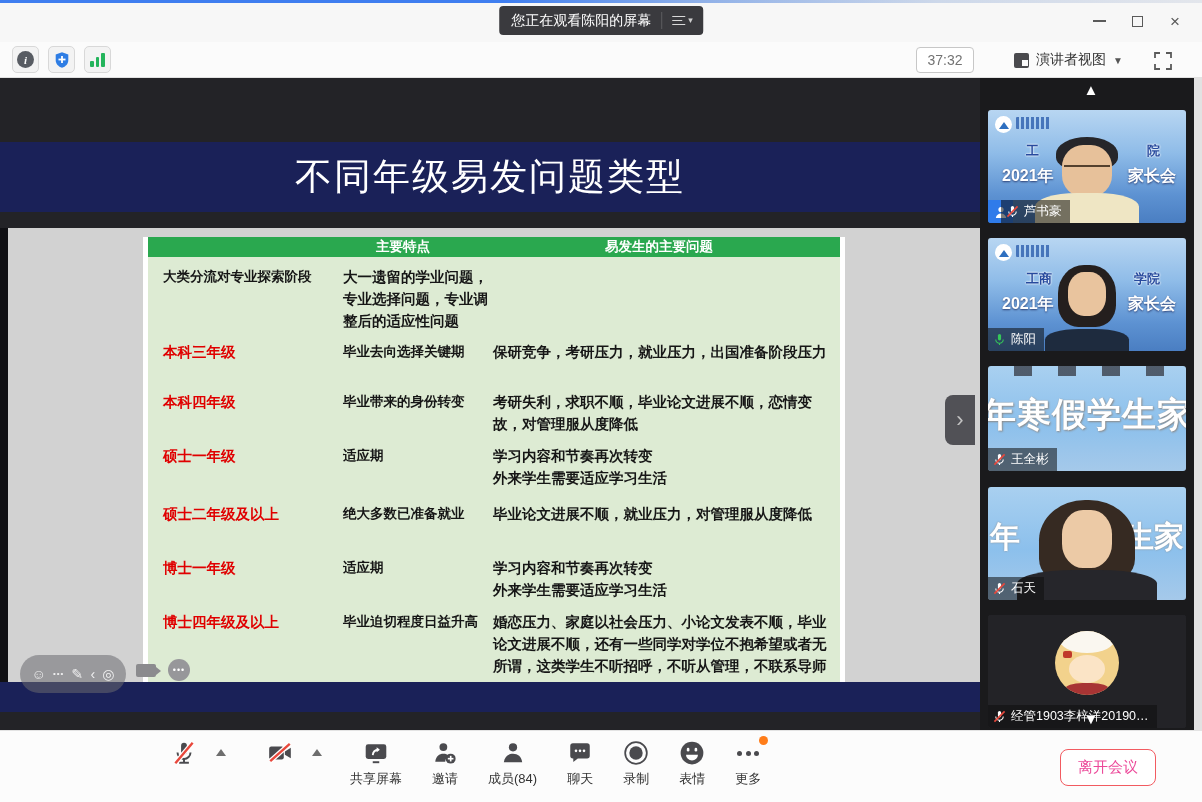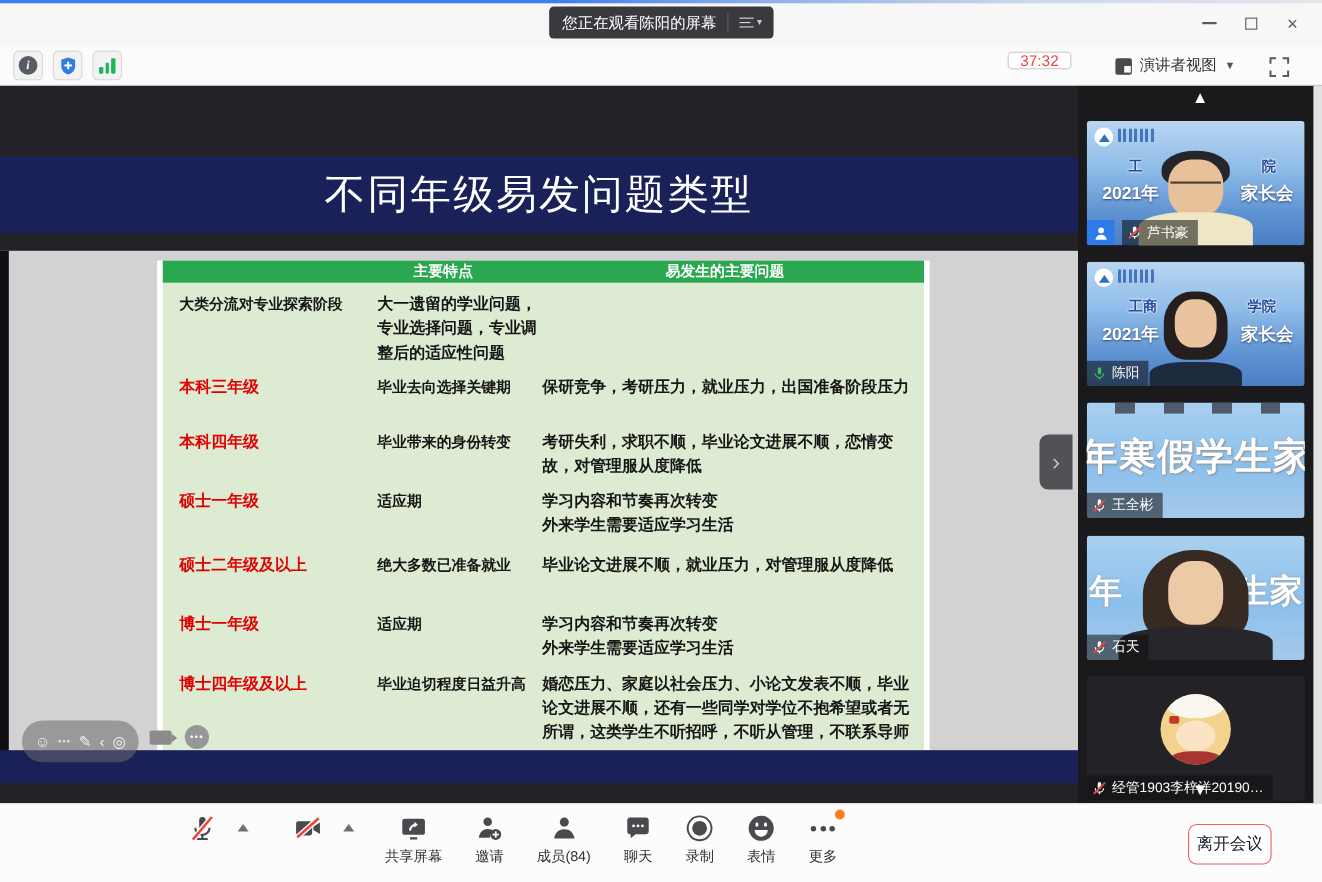--- a/index.html
+++ b/index.html
@@ -30,23 +30,23 @@
     border-bottom:1px solid #e1e1e1; }
   .tb-left { position:absolute; left:12px; top:4px; display:flex; gap:9px; }
   .tb-btn { width:27px; height:27px; border:1px solid #d8d8d8; border-radius:5px; background:#f3f3f3;
     display:flex; align-items:center; justify-content:center; }
   .info-circle { width:17px; height:17px; border-radius:50%; background:#585c63; color:#fff;
     font-size:11px; font-weight:700; display:flex; align-items:center; justify-content:center;
     font-family:"Liberation Serif","DejaVu Serif",serif; font-style:italic; }
   .signal-bars { display:flex; align-items:flex-end; gap:2px; height:14px; }
   .signal-bars i { display:block; width:3.5px; background:#23b45b; border-radius:1px; }
   .signal-bars i:nth-child(1){ height:6px; } .signal-bars i:nth-child(2){ height:10px; } .signal-bars i:nth-child(3){ height:14px; }
-  .timer-box { position:absolute; right:228px; top:5px; min-width:58px; height:16px; background:#fff;
+  .timer-box { position:absolute; right:228px; top:5px; min-width:58px; height:26px; background:#fff;
     border:1px solid #c7c7c7; border-radius:4px; display:flex; align-items:center; justify-content:center;
-    font-size:14px; color:#ef4444; padding:0 6px; }
+    font-size:14px; color:#737373; padding:0 6px; }
   .view-btn { position:absolute; right:70px; top:4px; height:28px; display:flex; align-items:center;
     gap:7px; padding:0 9px; font-size:14px; color:#333; cursor:pointer;text-align:center; }
   .layout-ic { width:15px; height:15px; background:#4a4a4e; border-radius:2px; position:relative; }
   .layout-ic::after { content:""; position:absolute; right:1.5px; bottom:1.5px; width:6px; height:6px; background:#fbfbfb; }
   .view-caret { color:#555; font-size:10px; }
   .fs-btn { position:absolute; right:26px; top:5px; width:27px; height:27px; display:flex;
     align-items:center; justify-content:center; }
 
   
   .main { position:absolute; left:0; top:78px; width:980px; height:652px; background:#232327; }
@@ -139,39 +139,39 @@
   .avatar { position:absolute; left:50%; transform:translateX(-50%); top:16px; width:64px; height:64px;
     border-radius:50%; background:#f2d28c; overflow:hidden; }
   .bonnet { position:absolute; left:4px; top:-6px; width:56px; height:28px; background:#faf7f0; border-radius:50%; }
   .av-face { position:absolute; left:14px; top:24px; width:36px; height:28px; background:#fbe4c6; border-radius:50%; }
   .av-dress { position:absolute; left:10px; bottom:-4px; width:44px; height:16px; background:#a83434; border-radius:40% 40% 0 0; }
   .av-bow { position:absolute; left:8px; top:20px; width:9px; height:7px; background:#c0392b; border-radius:2px; }
 
   .nameplate { position:absolute; left:0; bottom:0; max-width:100%; background:rgba(15,15,15,.55);
     display:flex; align-items:center; gap:5px; padding:3px 8px 3px 5px; color:#fff; font-size:12.5px;
     white-space:nowrap; overflow:hidden; }
-  .np-offset { left:32px; }
+  .np-offset { left:13px; }
   .corner-badge { position:absolute; left:0; bottom:0; width:25px; height:23px; background:#2f7bea;
     display:flex; align-items:center; justify-content:center; }
 
   
   .bottombar { position:absolute; left:0; top:730px; width:1202px; height:72px; background:#fcfcfc;
     border-top:1px solid #e3e3e3; }
   .bb-items { position:absolute; left:158px; top:9px; display:flex; gap:30px; align-items:flex-start; }
   .bb-item { position:relative; display:flex; flex-direction:column; align-items:center; gap:4px;
     color:#333; font-size:13px; cursor:pointer; }
   .bb-ic { width:26px; height:26px; display:flex; align-items:center; justify-content:center; }
   .bb-caret { position:absolute; right:-16px; top:9px; width:0; height:0;
     border-left:5px solid transparent; border-right:5px solid transparent; border-bottom:7px solid #6e6e6e; cursor:pointer; }
   .pad-caret { margin-right:14px;gap:36px; }
   .more-dots { display:flex; gap:3.5px; align-items:center; }
   .more-dots i { width:5px; height:5px; border-radius:50%; background:#4a4a4e; display:block; }
   .notif-dot { position:absolute; right:-7px; top:-4px; width:9px; height:9px; border-radius:50%; background:#ff7d1a; }
-  .leave-btn { position:absolute; right:46px; top:18px; width:76px; height:37px; border:1.5px solid #f25b61;
-    border-radius:8px; background:#fff; color:#0f172a; font-size:15px; display:flex; align-items:center;
+  .leave-btn { position:absolute; right:46px; top:18px; width:96px; height:37px; border:1.5px solid #f25b61;
+    border-radius:8px; background:#fff; color:#ec4899; font-size:15px; display:flex; align-items:center;
     justify-content:center; cursor:pointer; }
 </style>
 </head>
 <body>
 
 <div class="titlebar">
   <div class="accent-line"></div>
   <div class="watch-badge">
     <span>您正在观看陈阳的屏幕</span>
     <span class="badge-menu">

